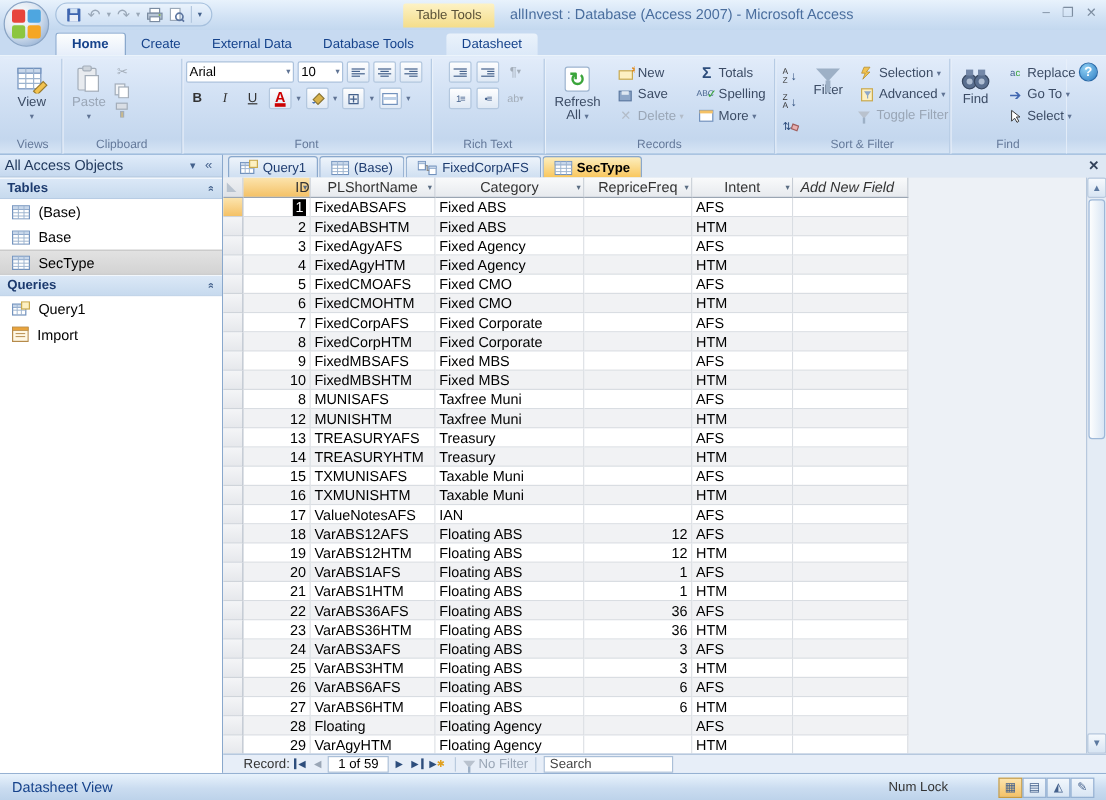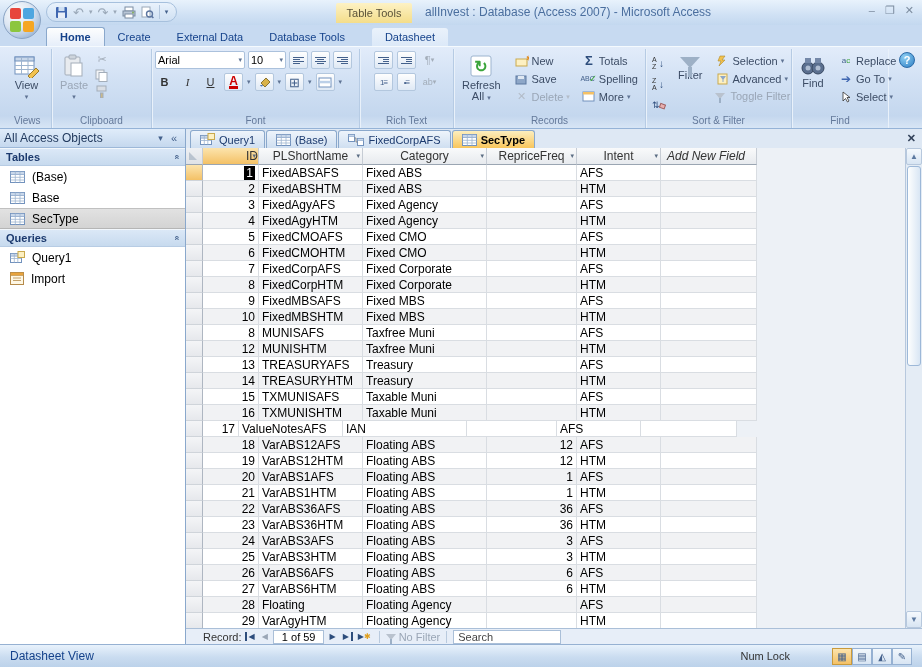--- a/index.html
+++ b/index.html
@@ -780,21 +780,21 @@
           <div class="dcell rsel" style="width: 17px;"></div>
           <div class="dcell num" style="width: 56px;">16</div>
           <div class="dcell " style="width: 104px;">TXMUNISHTM</div>
           <div class="dcell " style="width: 124px;">Taxable Muni</div>
           <div class="dcell num" style="width: 90px;"></div>
           <div class="dcell " style="width: 84px;">HTM</div>
           <div class="dcell " style="width: 96px;"></div>
         </div>
         <div class="drow">
           <div class="dcell rsel" style="width: 17px;"></div>
-          <div class="dcell num" style="width: 36px;">17</div>
+          <div class="dcell num" style="width: 56px;">17</div>
           <div class="dcell " style="width: 104px;">ValueNotesAFS</div>
           <div class="dcell " style="width: 124px;">IAN</div>
           <div class="dcell num" style="width: 90px;"></div>
           <div class="dcell " style="width: 84px;">AFS</div>
           <div class="dcell " style="width: 96px;"></div>
         </div>
         <div class="drow alt">
           <div class="dcell rsel" style="width: 17px;"></div>
           <div class="dcell num" style="width: 56px;">18</div>
           <div class="dcell " style="width: 104px;">VarABS12AFS</div>

